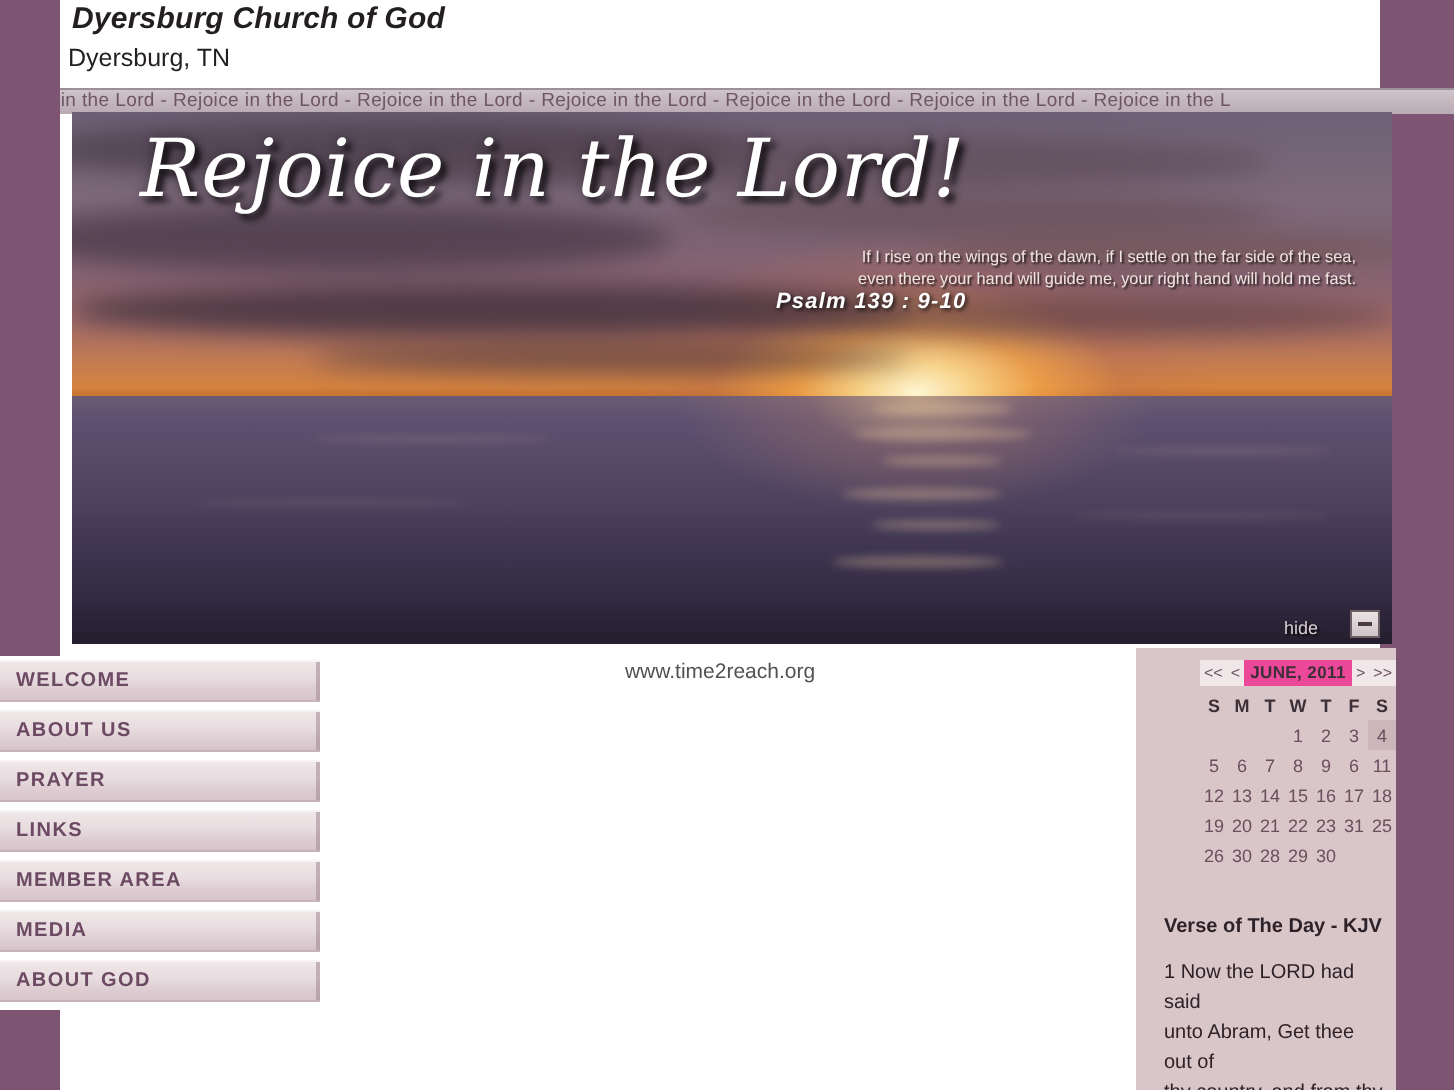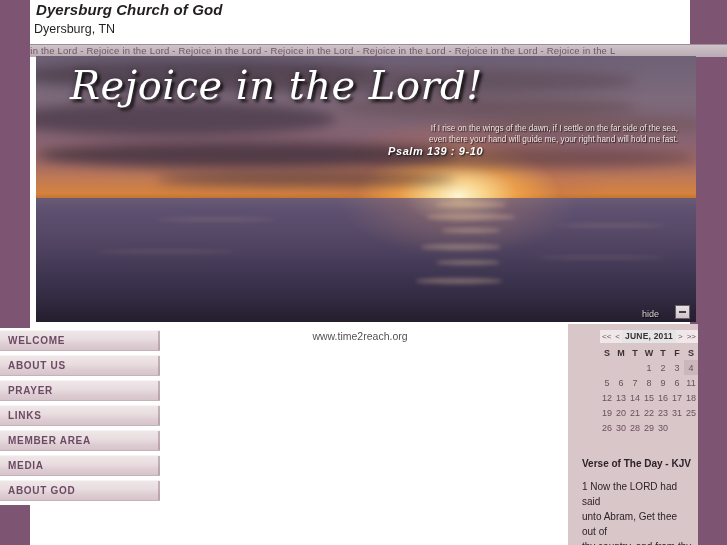--- a/index.html
+++ b/index.html
@@ -292,21 +292,21 @@
     font-size: 8px;
     color: #6a5260;
     line-height: 13px;
     padding: 0 2px;
     cursor: pointer;
     text-align: center;
     font-family: "Liberation Sans", sans-serif;
   }
   .cal-title {
     flex: 1;
-    background: #e5e5e5;
+    background: #ec4899;
     font-size: 8.5px;
     font-weight: bold;
     color: #3c3038;
     line-height: 13px;
     text-align: center;
     letter-spacing: 0.2px;
     cursor: pointer;
   }
   .cal-grid {
     width: 98px;

